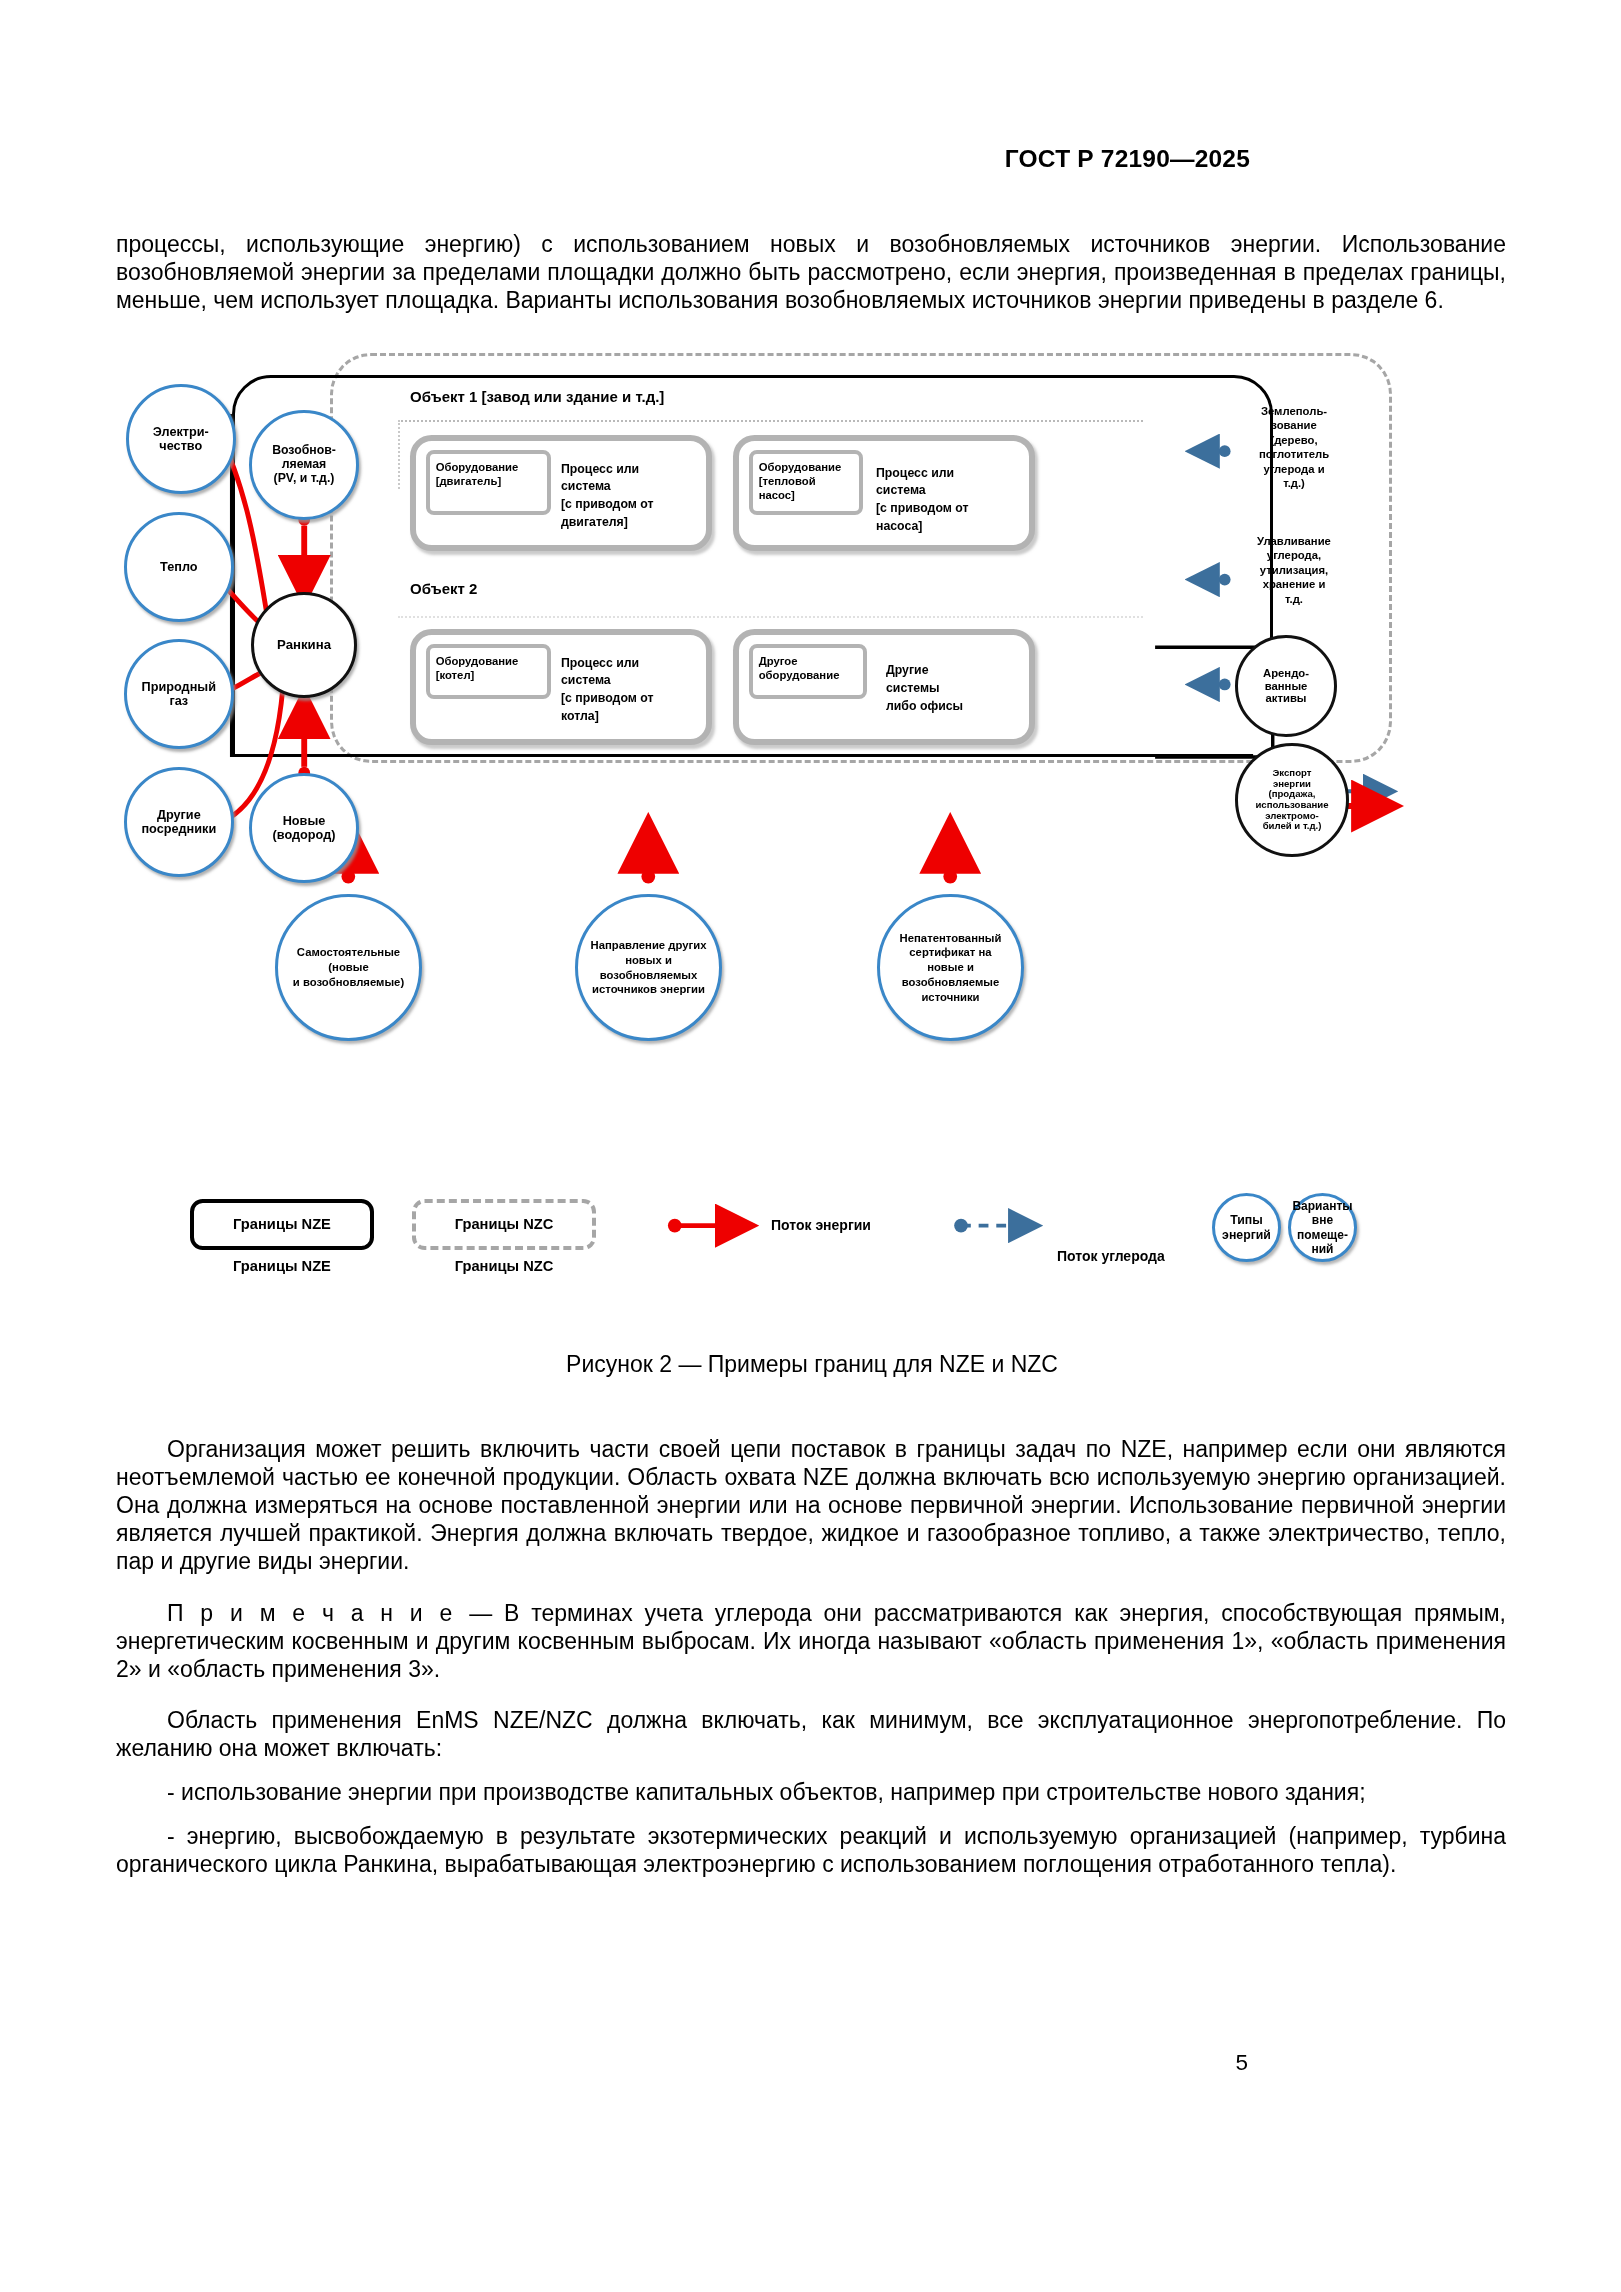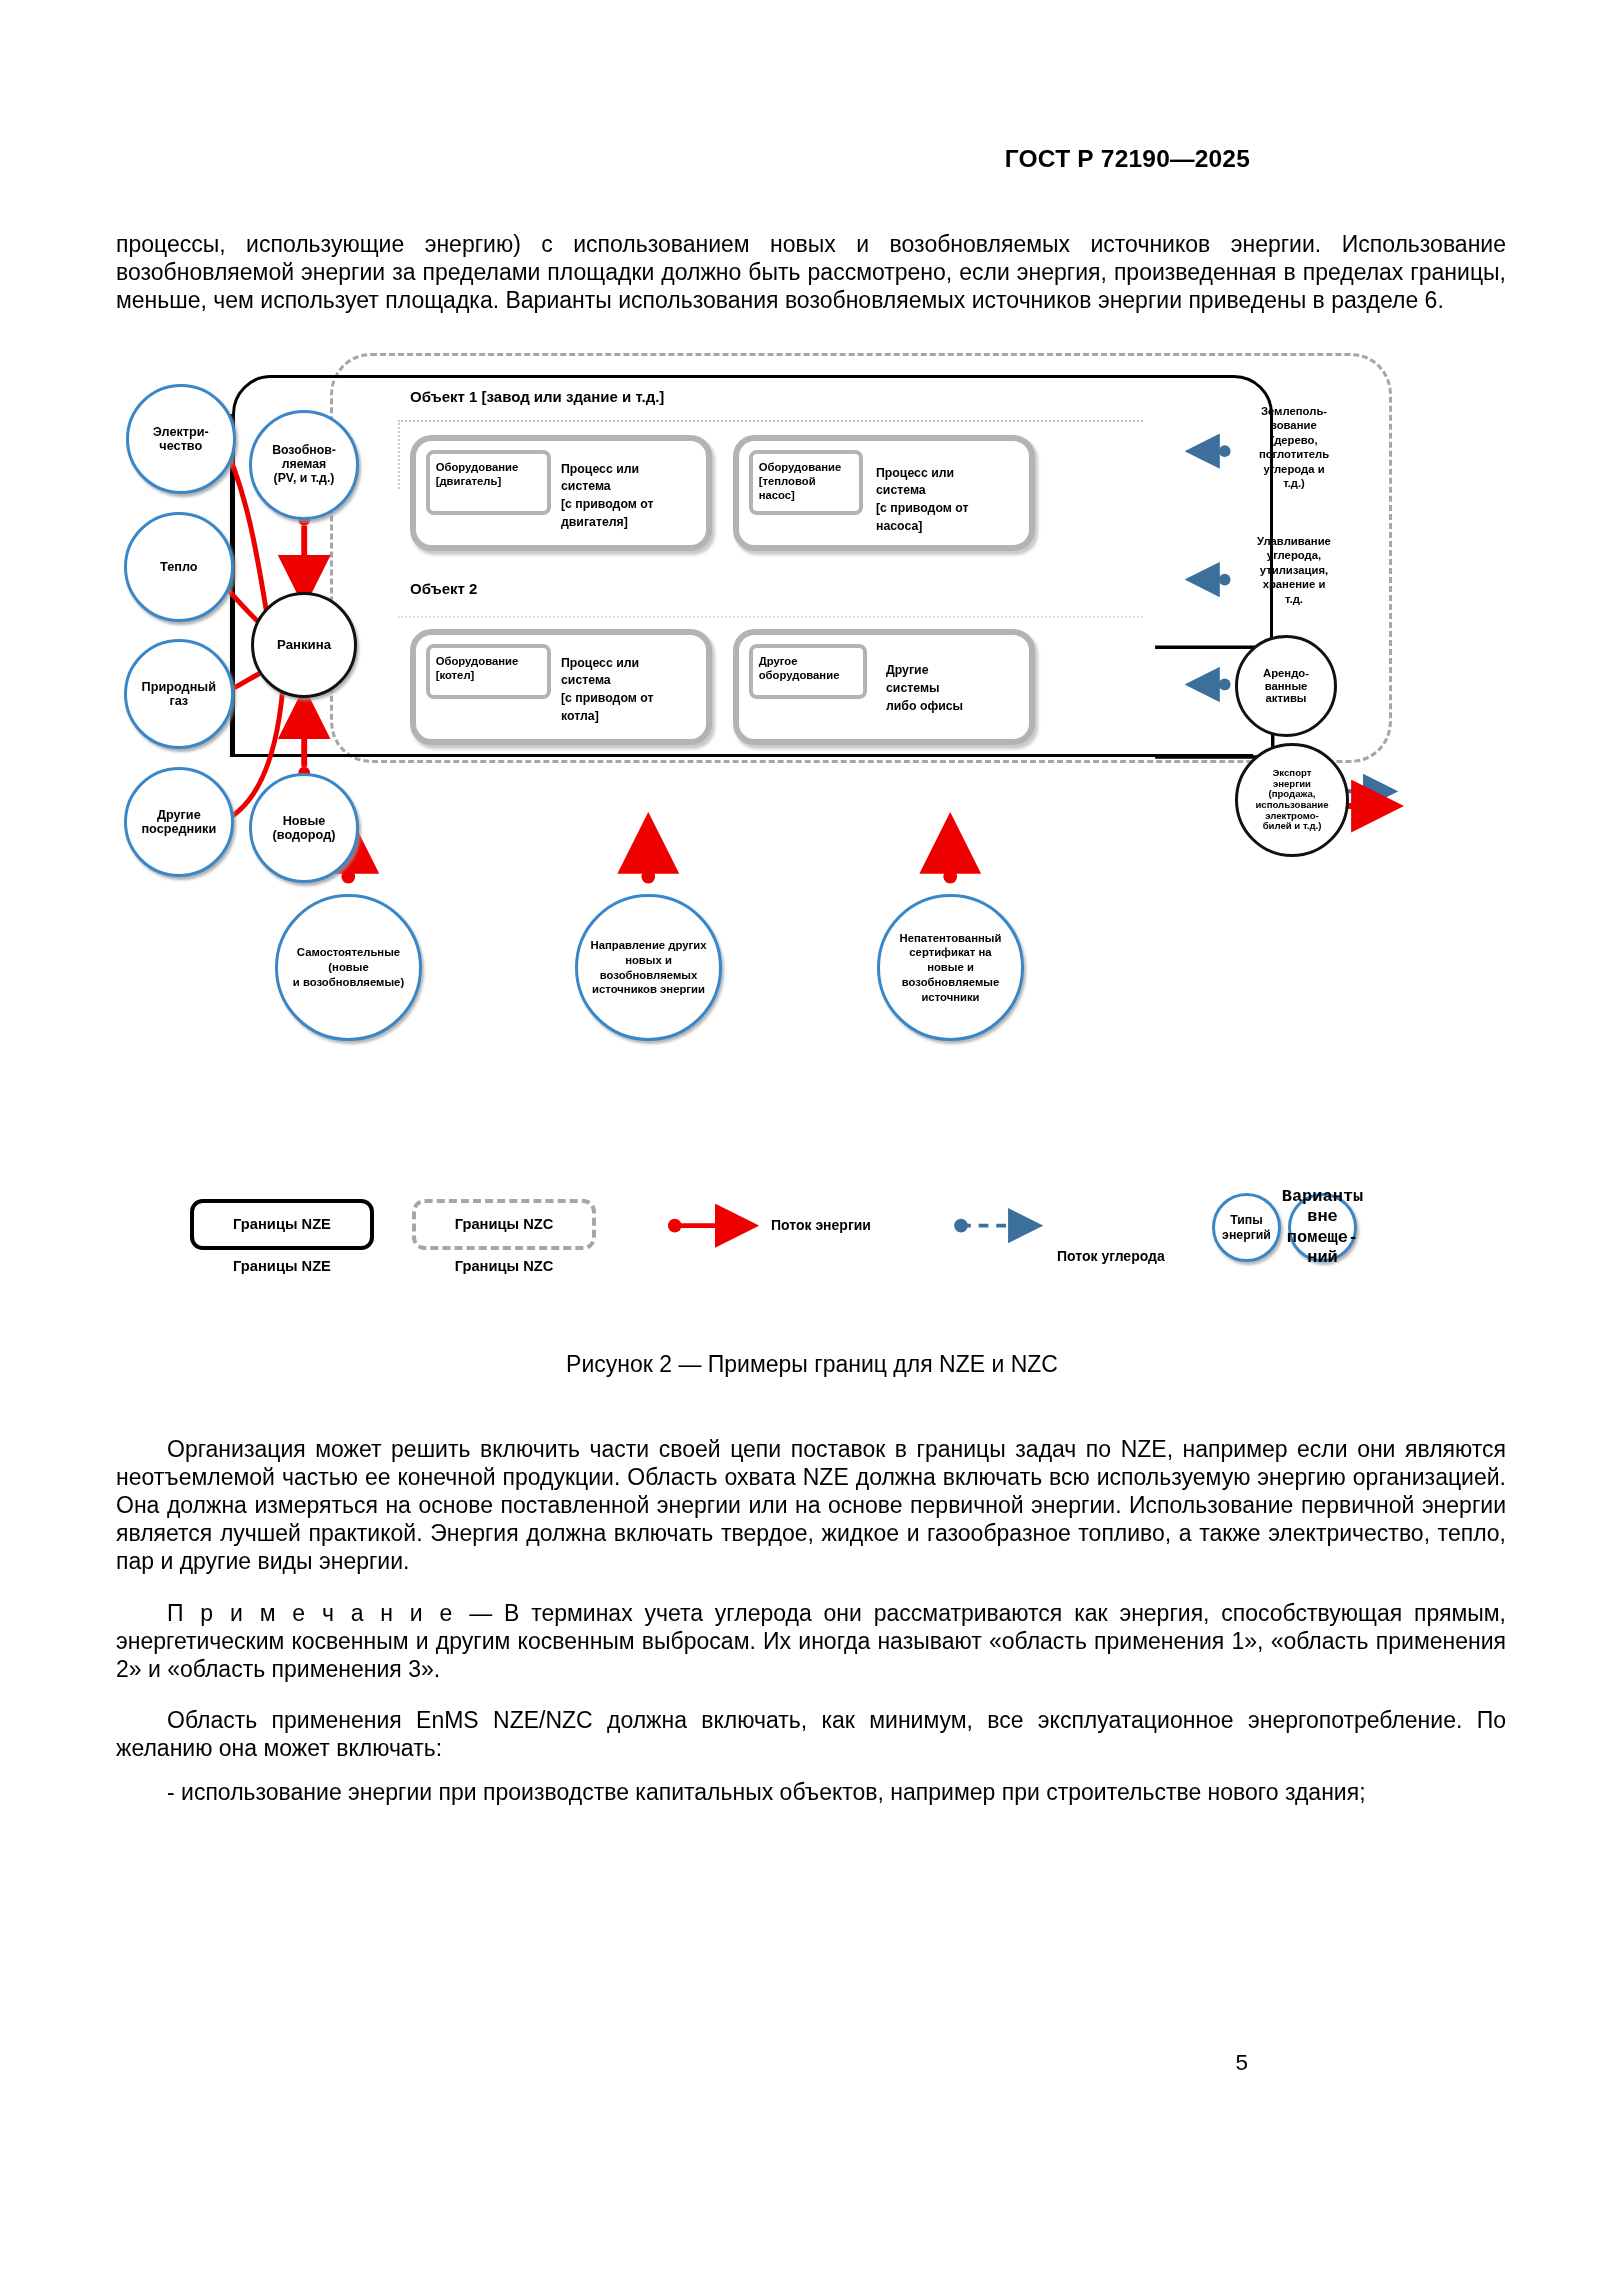--- a/index.html
+++ b/index.html
@@ -343,37 +343,38 @@
       </div>
       <div class="leg-cap" style="left:296px;">Границы NZC</div>
 
       <div class="leg-text" style="left:655px; top:25.5px;">Поток энергии</div>
       <div class="leg-text" style="left:941px; top:41px;margin-top:16px;">Поток углерода</div>
 
       <div class="leg-circ" style="left:1096px; top:2px;">
         <span style="white-space:pre-line;">Типы
 энергий</span>
       </div>
-      <div class="leg-circ" style="left:1172px; top:2px; font-size:17px;font-family:Liberation Mono, monospace;">
+      <div class="leg-circ" style="left:1172px; top:2px; font-size:12px;">
         <span style="white-space:pre-line;">Варианты
 вне
 помеще-
 ний</span>
       </div>
     </div>
 
     <div class="fig-caption">Рисунок 2 — Примеры границ для NZE и NZC</div>
   </div>
 
   <div class="content" style="top:1419px;">
     <p class="body indent" style="margin-bottom:23.5px;">Организация может решить включить части своей цепи поставок в границы задач по NZE, например если они являются неотъемлемой частью ее конечной продукции. Область охвата NZE должна включать всю используемую энергию организацией. Она должна измеряться на основе поставленной энергии или на основе первичной энергии. Использование первичной энергии является лучшей практикой. Энергия должна включать твердое, жидкое и газообразное топливо, а также электричество, тепло, пар и другие виды энергии.</p>
 
     <p class="body indent" style="margin-bottom:23.5px;">
       <span class="note-lead">П р и м е ч а н и е </span><span> — В терминах учета углерода они рассматриваются как энергия, способствующая прямым, энергетическим косвенным и другим косвенным выбросам. Их иногда называют «область применения 1», «область применения 2» и «область применения 3».</span>
     </p>
 
     <p class="body indent" style="margin-bottom:0;">Область применения EnMS NZE/NZC должна включать, как минимум, все эксплуатационное энергопотребление. По желанию она может включать:</p>
     <p class="body indent" style="margin-bottom:0;">- использование энергии при производстве капитальных объектов, например при строительстве нового здания;</p>
+    <p class="body indent" style="margin-bottom:0;">- энергию, высвобождаемую в результате экзотермических реакций и используемую организацией (например, турбина органического цикла Ранкина, вырабатывающая электроэнергию с использованием поглощения отработанного тепла).</p>
   </div>
 
   <div class="page-num">5</div>
 </div>
 
 
 </body></html>

